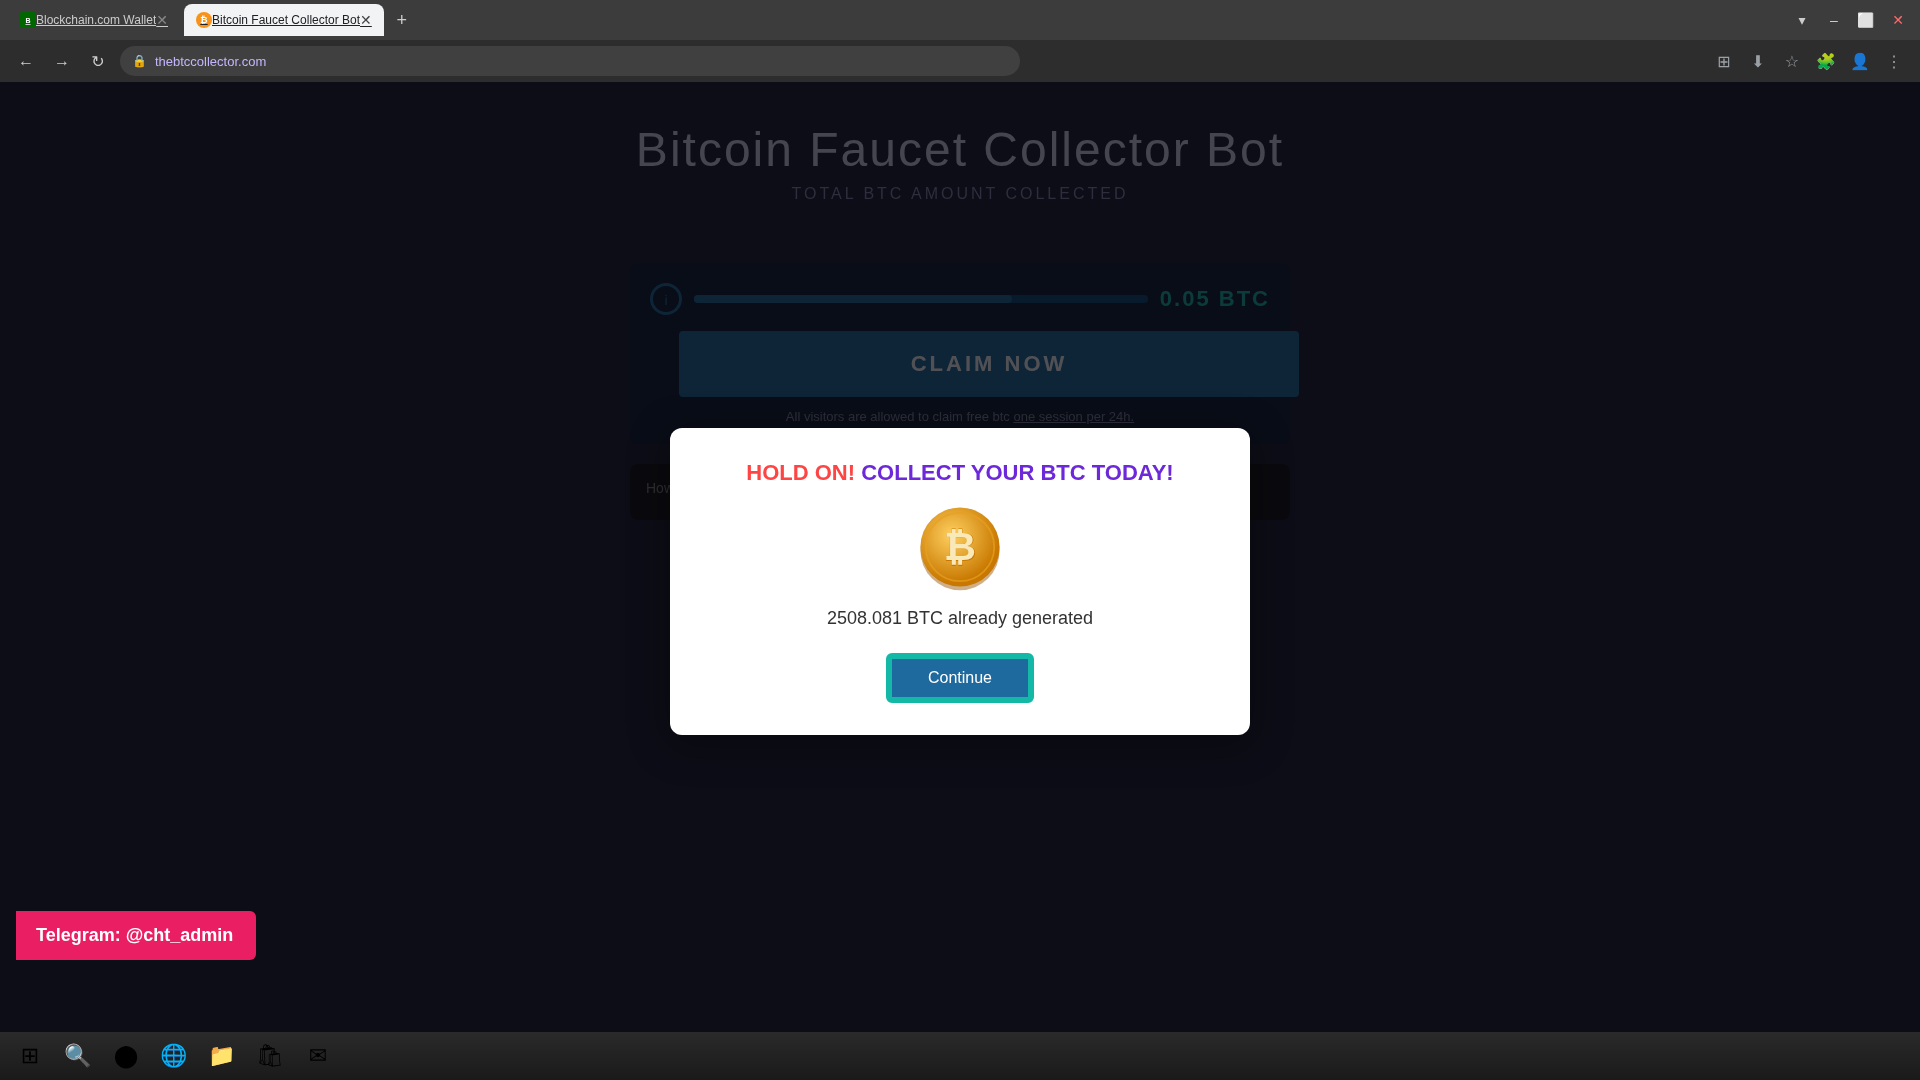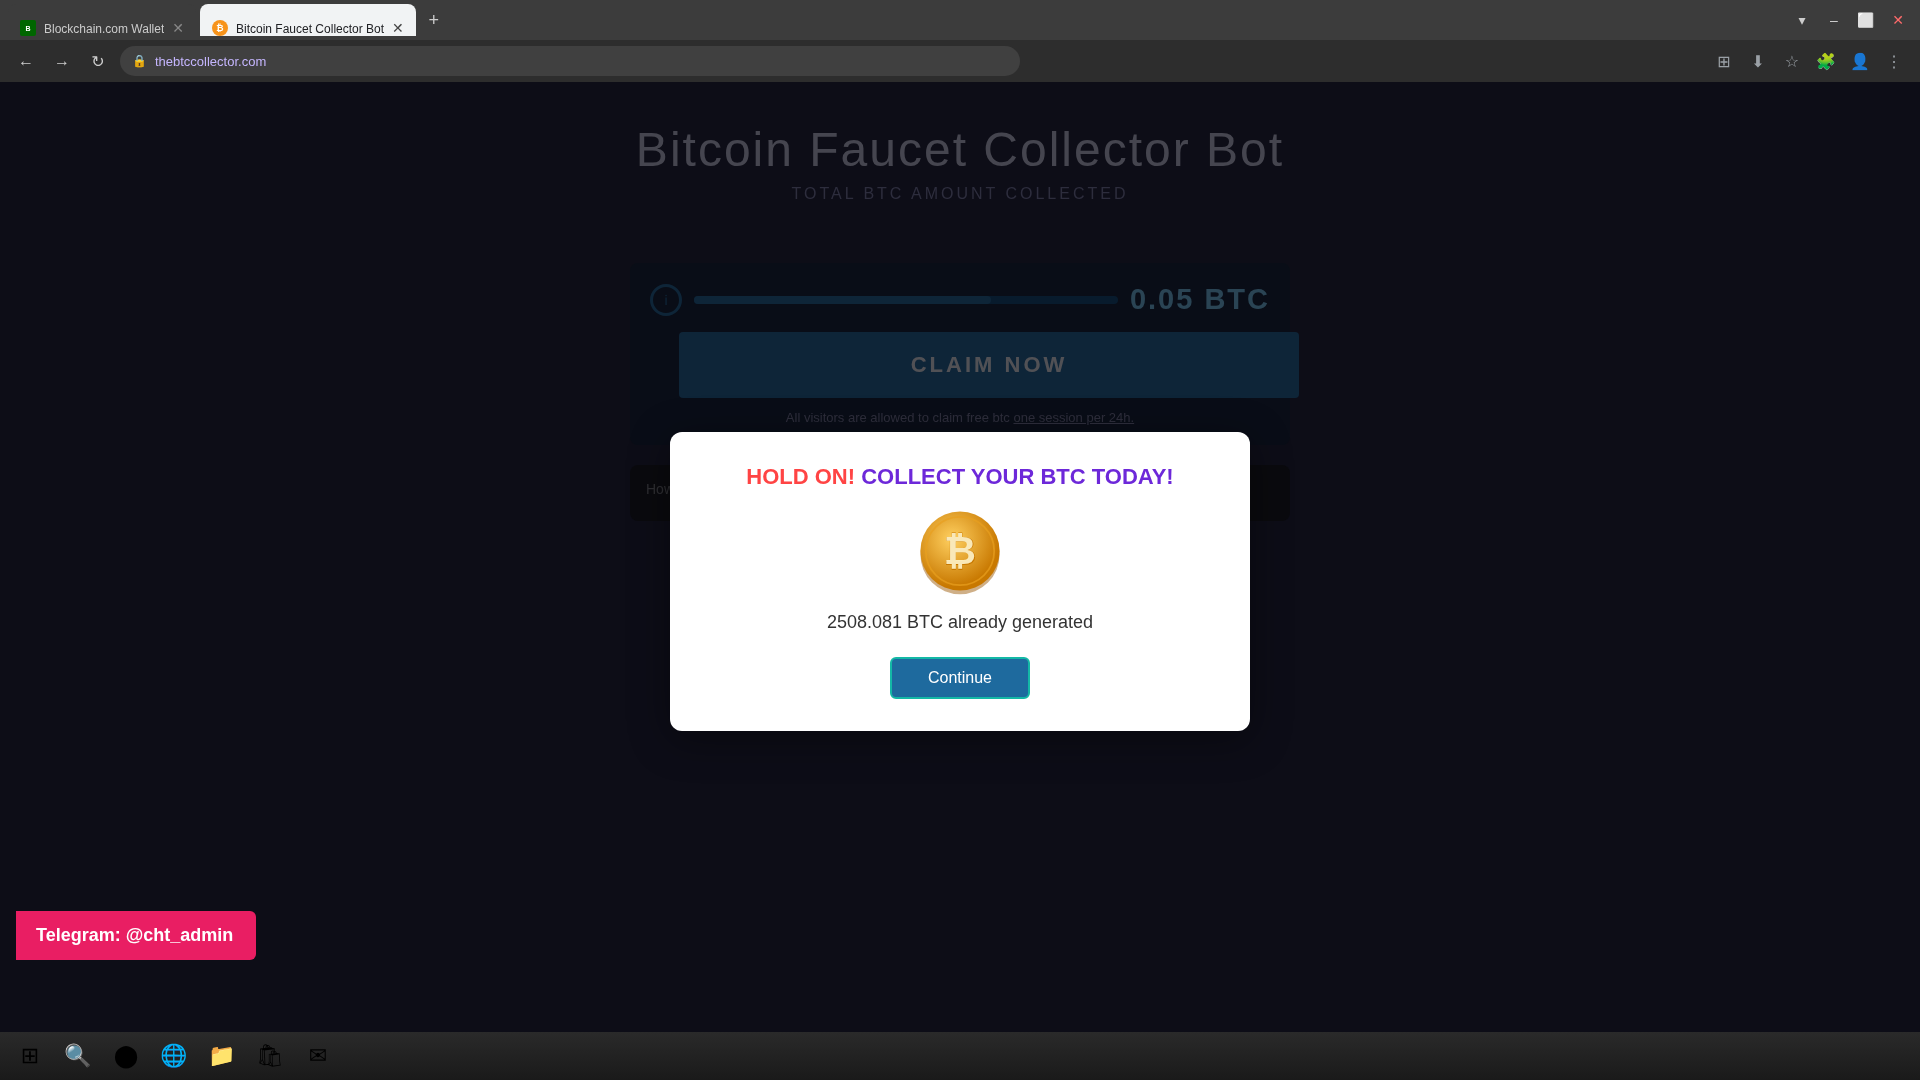--- a/index.html
+++ b/index.html
@@ -22,30 +22,30 @@
       display: flex;
       align-items: center;
       height: 40px;
       background: #3c3c3c;
       padding: 0 8px;
       gap: 4px;
     }
 
     .tab {
       display: flex;
-      align-items: flex-end;
+      align-items: center;
       height: 32px;
       padding: 0 12px;
       border-radius: 8px 8px 0 0;
       font-size: 13px;
-      gap: 8px;
       cursor: pointer;
       max-width: 220px;
       white-space: nowrap;
       overflow: hidden;
+      text-decoration: underline;
     }
 
     .tab.inactive {
       background: #3c3c3c;
       color: #ccc;
     }
 
     .tab.active {
       background: #f1f3f4;
       color: #202124;
@@ -237,22 +237,22 @@
     }
 
     .progress-bar-fill {
       width: 70%;
       height: 100%;
       background: #1e6a9e;
       border-radius: 4px;
     }
 
     .btc-amount {
-      color: #7dd3fc;
-      font-size: 29px;
+      color: #14b8a6;
+      font-size: 22px;
       font-weight: bold;
       letter-spacing: 2px;
     }
 
     .claim-btn {
       width: 100%;
       padding: 20px;
       background: #1e6a9e;
       color: white;
       font-size: 22px;
@@ -349,21 +349,21 @@
 
     .btc-generated {
       font-size: 18px;
       color: #333;
       margin-bottom: 24px;
     }
 
     .modal-continue-btn {
       background: #1e6a9e;
       color: white;
-      border: 2px solid #14b8a6;
+      border: 6px solid #14b8a6;
       border-radius: 6px;
       padding: 10px 36px;
       font-size: 16px;
       cursor: pointer;
       font-weight: normal;
     }
 
     
     .telegram-badge {
       position: fixed;

